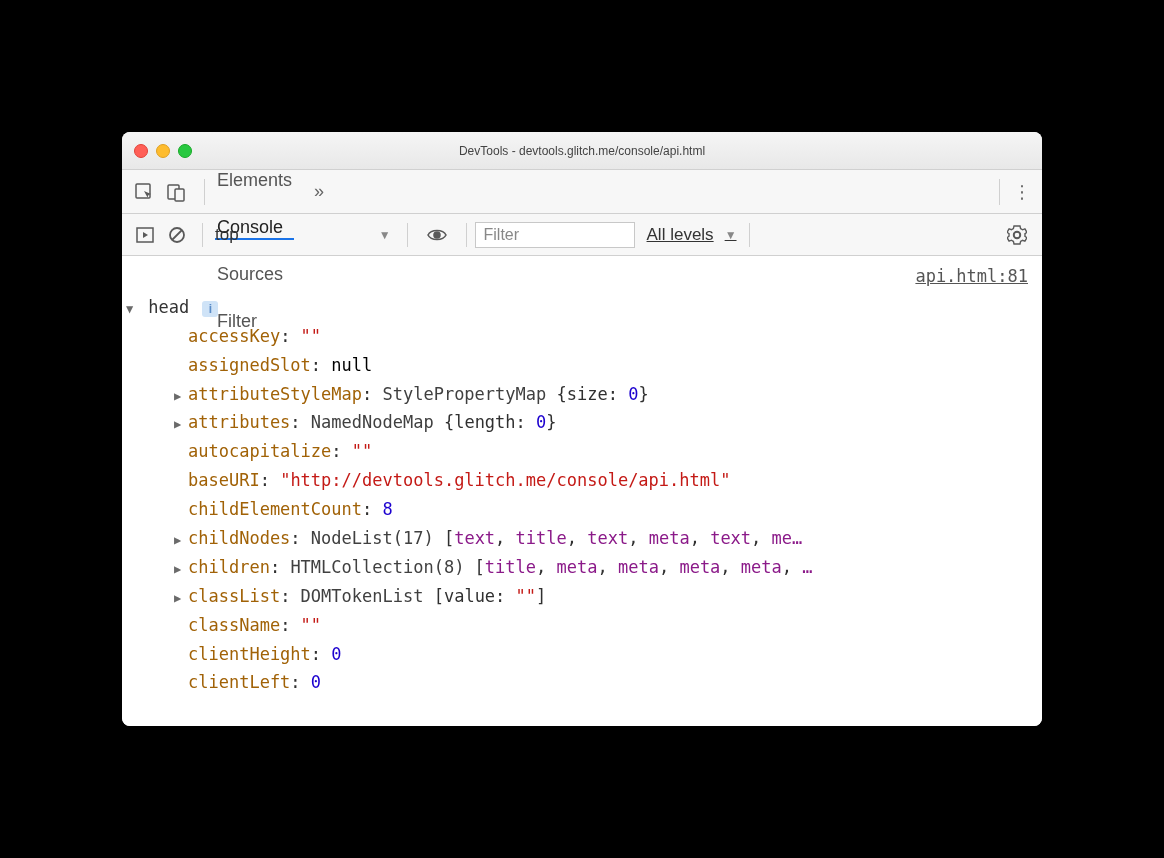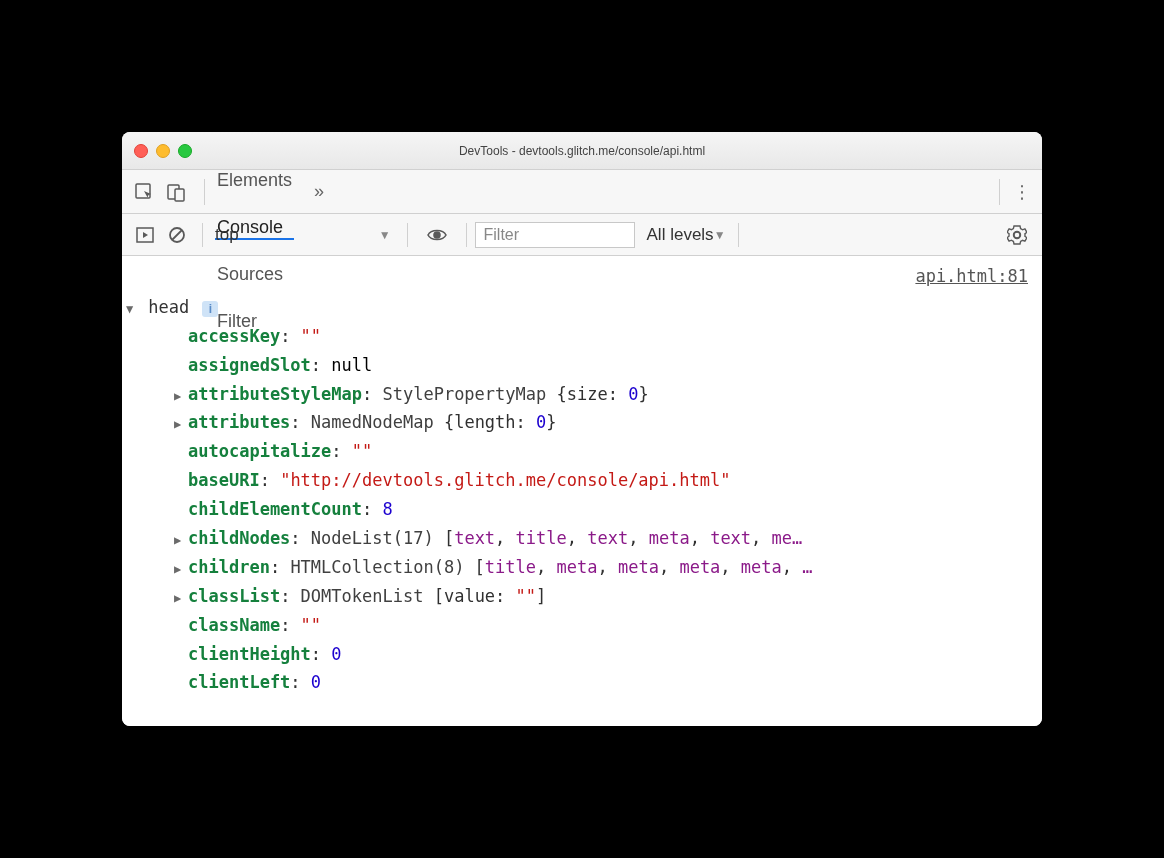--- a/index.html
+++ b/index.html
@@ -98,22 +98,22 @@
     height: 26px;
     border: 1px solid #c8c8c8;
     background: #fff;
     padding: 0 8px;
     font-size: 16px;
     color: #333;
     width: 160px;
   }
   .filter-input::placeholder { color: #888; }
   .levels {
-    display: flex; align-items: center; gap: 0;
-    margin-left: 12px; color: #333;
+    display: flex; align-items: center; gap: 11px;
+    margin-left: 12px; color: #333; text-decoration: underline;
   }
   .gear { margin-left: auto; color: #555; margin-right: 2px; }
 
   .console-body {
     background: #fff;
     padding: 6px 0 10px 0;
     font-family: Menlo, Monaco, Consolas, monospace;
     font-size: 17px;
     line-height: 1.7;
     color: #333;
@@ -142,21 +142,21 @@
     background: #cfe3f7;
     color: #5a8cc7;
     border-radius: 3px;
     margin-left: 3px;
     font-family: -apple-system, sans-serif;
     font-weight: 600;
   }
   .prop-row { padding-left: 62px; white-space: nowrap; overflow: hidden; text-overflow: clip; }
   .prop-row.exp { padding-left: 48px; }
   .prop-row.exp .tri { margin-right: 2px; }
-  .k { color: #15803d; font-weight: bold; }
+  .k { color: #a16207; }
   .v-str { color: #c41a16; }
   .v-num { color: #1c00cf; }
   .v-null { color: #000000; }
   .v-cls { color: #404040; }
   .v-plain { color: #303030; }
   .v-el { color: #8b1a89; margin-top: 16px; }
   .punc { color: #303030; }
 </style>
 </head>
 <body>

